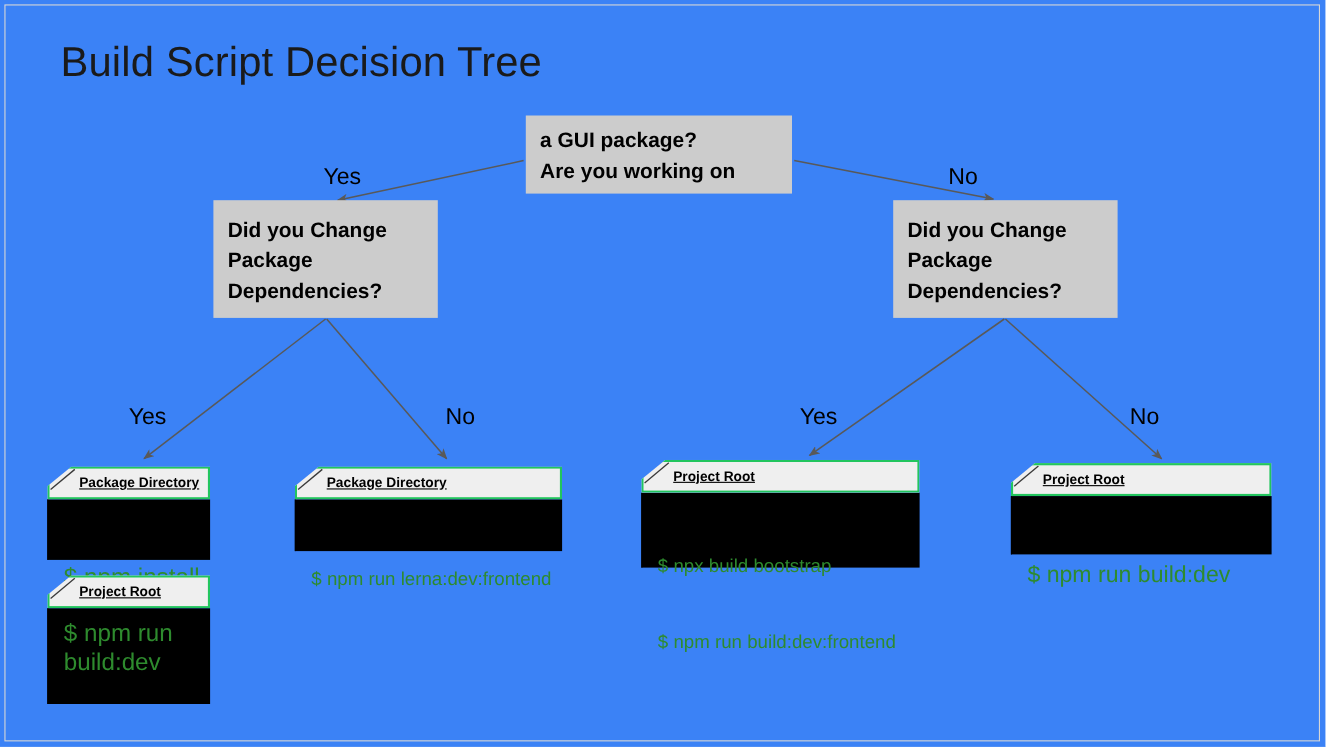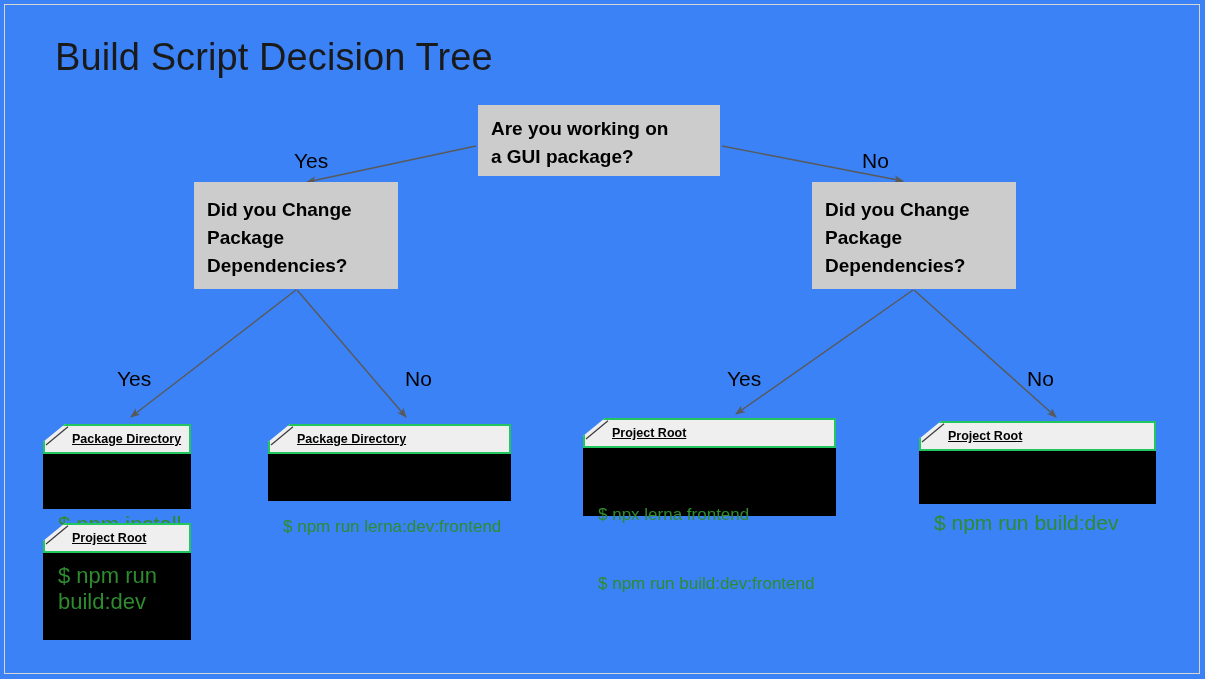--- a/index.html
+++ b/index.html
@@ -166,22 +166,22 @@
       <path d="M296,290 L131,417"></path>
       <path d="M297,290 L406,417"></path>
       <path d="M913,290 L736,414"></path>
       <path d="M914,290 L1056,417"></path>
     </g>
   </svg>
 
   <div class="title">Build Script Decision Tree</div>
 
   <div class="decision root">
+    <div>a GUI package?</div>
     <div>Are you working on</div>
-    <div>a GUI package?</div>
   </div>
 
   <div class="decision branch-left">
     <div>Did you Change</div>
     <div>Package</div>
     <div>Dependencies?</div>
   </div>
 
   <div class="decision branch-right">
     <div>Did you Change</div>
@@ -233,21 +233,21 @@
   </div>
 
   <div class="note" id="note-proj-backend">
     <div class="note-header">
       <svg class="note-fold" viewBox="0 0 24 20">
         <path d="M23,0.7 L1,19" stroke="#3a3a3a" stroke-width="1.2" fill="none"></path>
       </svg>
       <div class="note-title">Project Root</div>
     </div>
     <div class="note-term">
-      <span class="line">$ npx lerna frontend</span>
+      <span class="line">$ npx build bootstrap</span>
       <span class="line">$ npm run build:dev:frontend</span>
     </div>
   </div>
 
   <div class="note" id="note-proj-dev-right">
     <div class="note-header">
       <svg class="note-fold" viewBox="0 0 24 20">
         <path d="M23,0.7 L1,19" stroke="#3a3a3a" stroke-width="1.2" fill="none"></path>
       </svg>
       <div class="note-title">Project Root</div>

